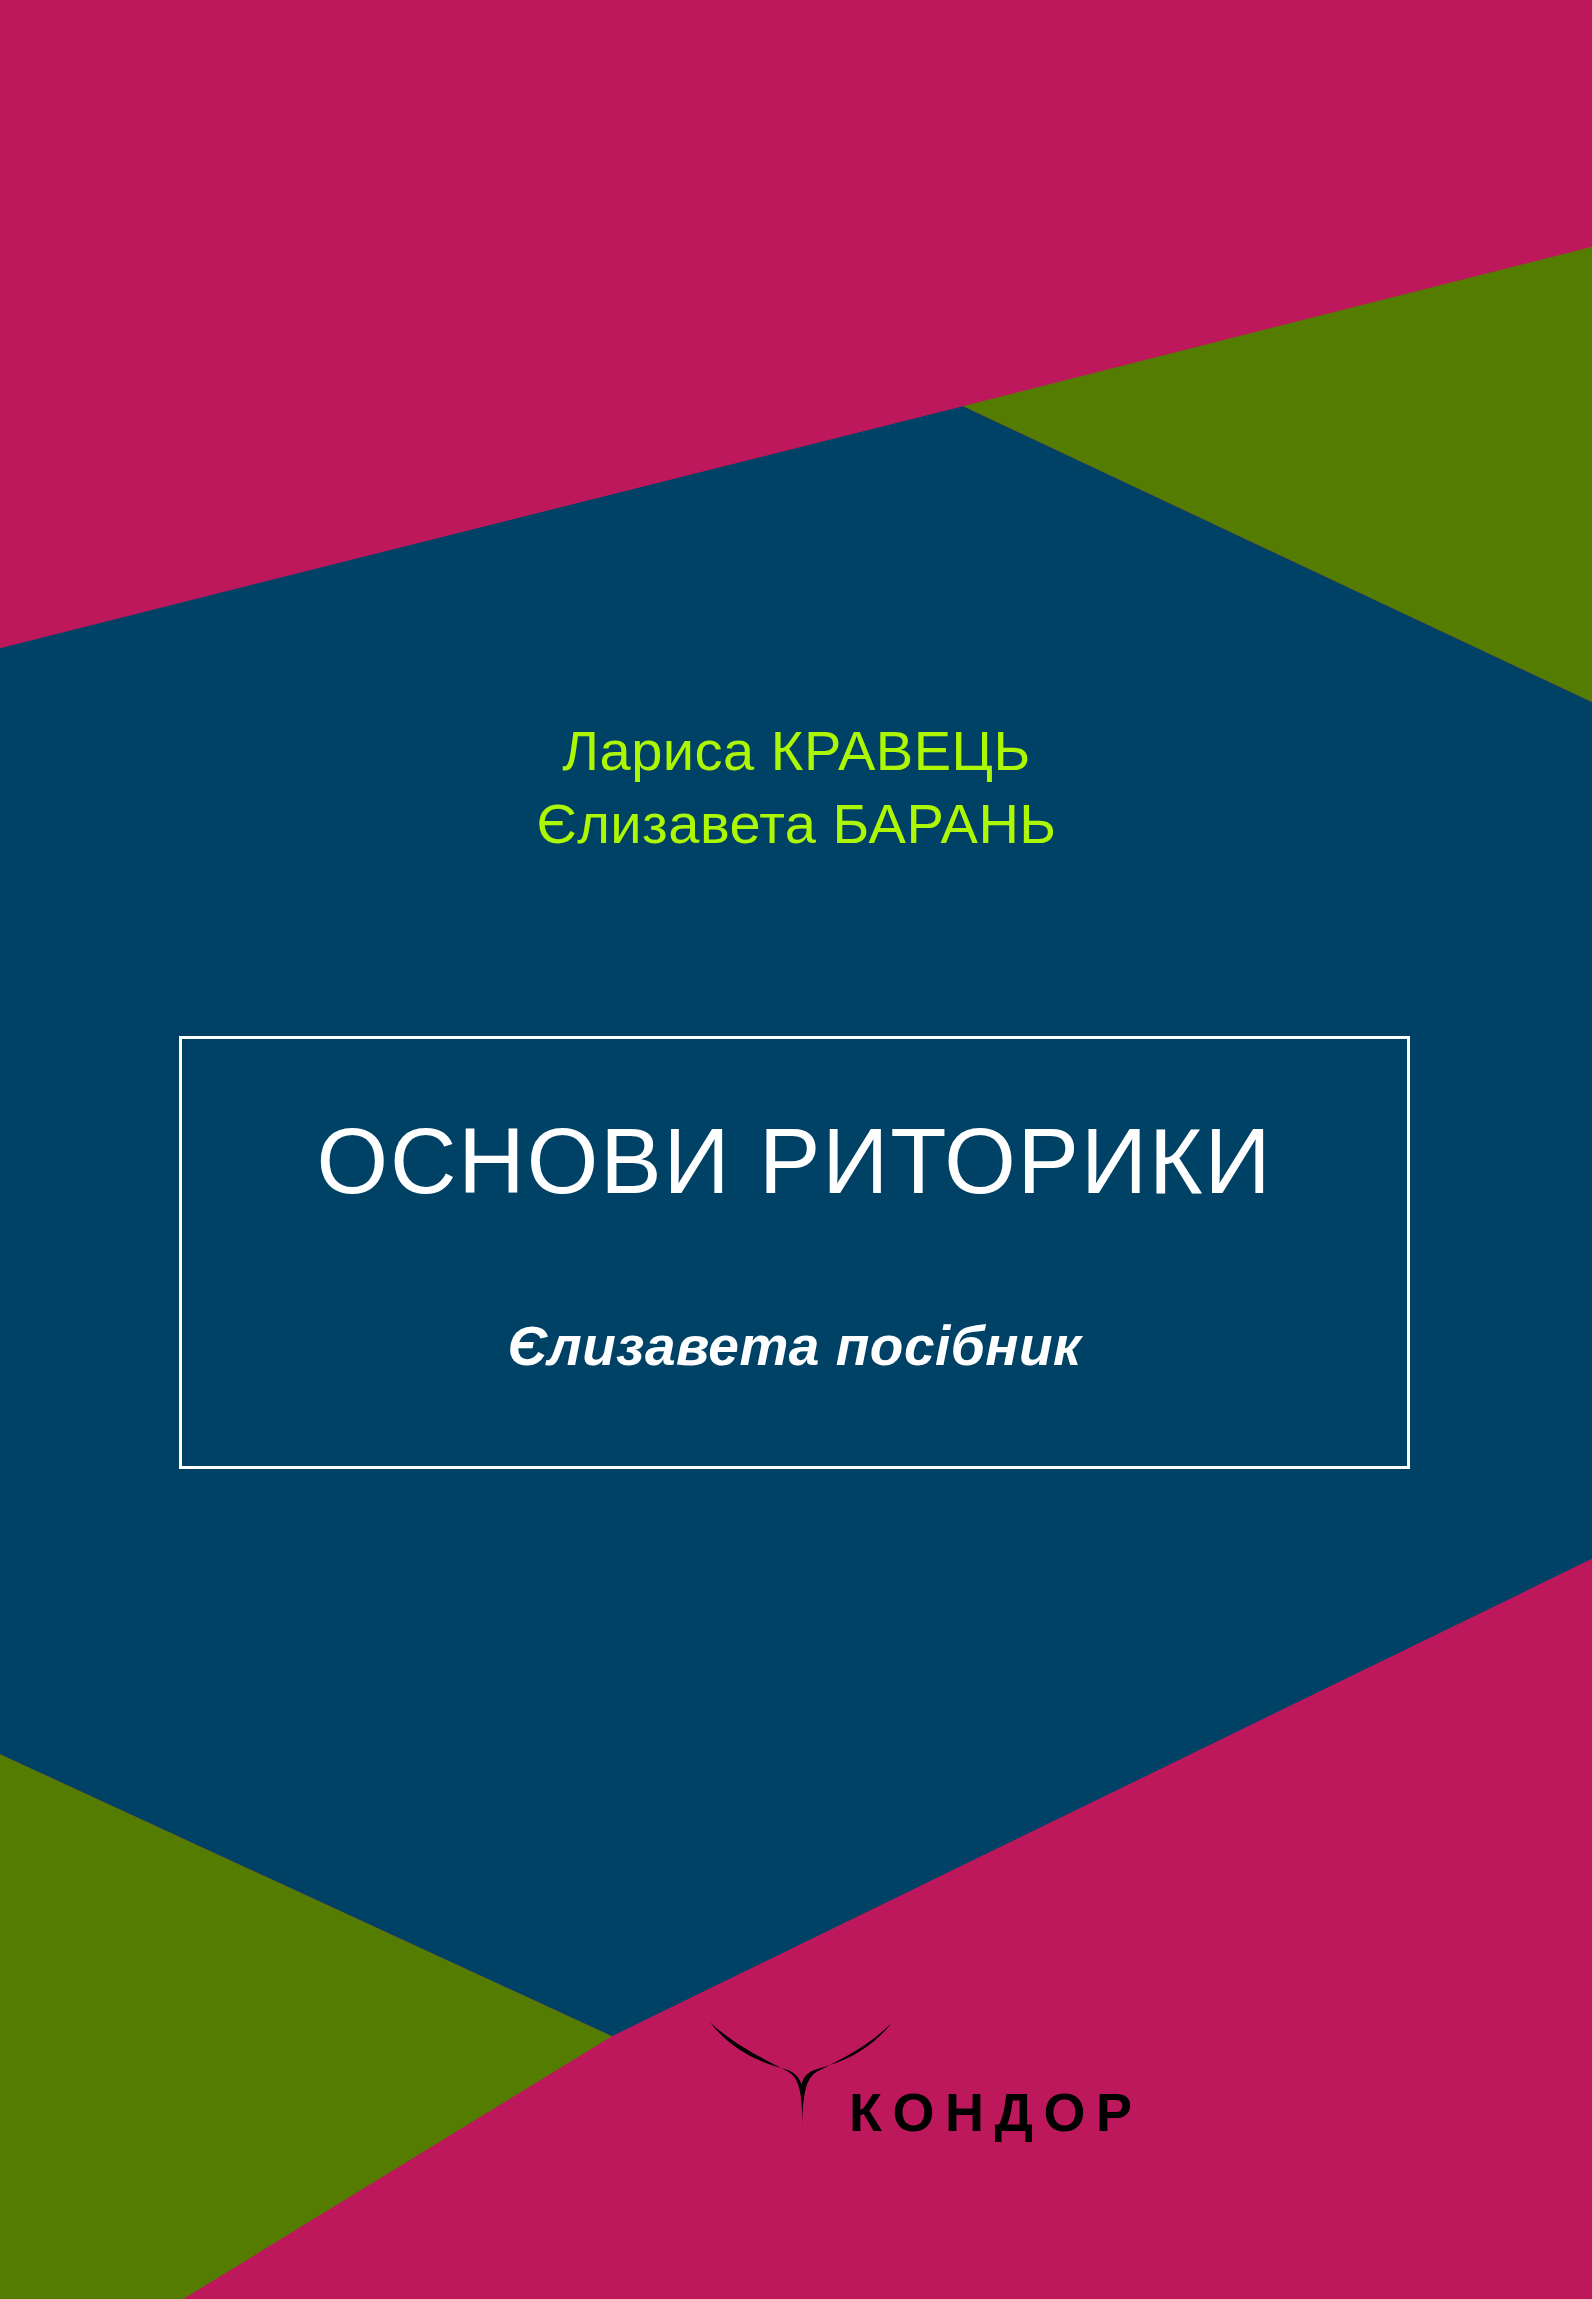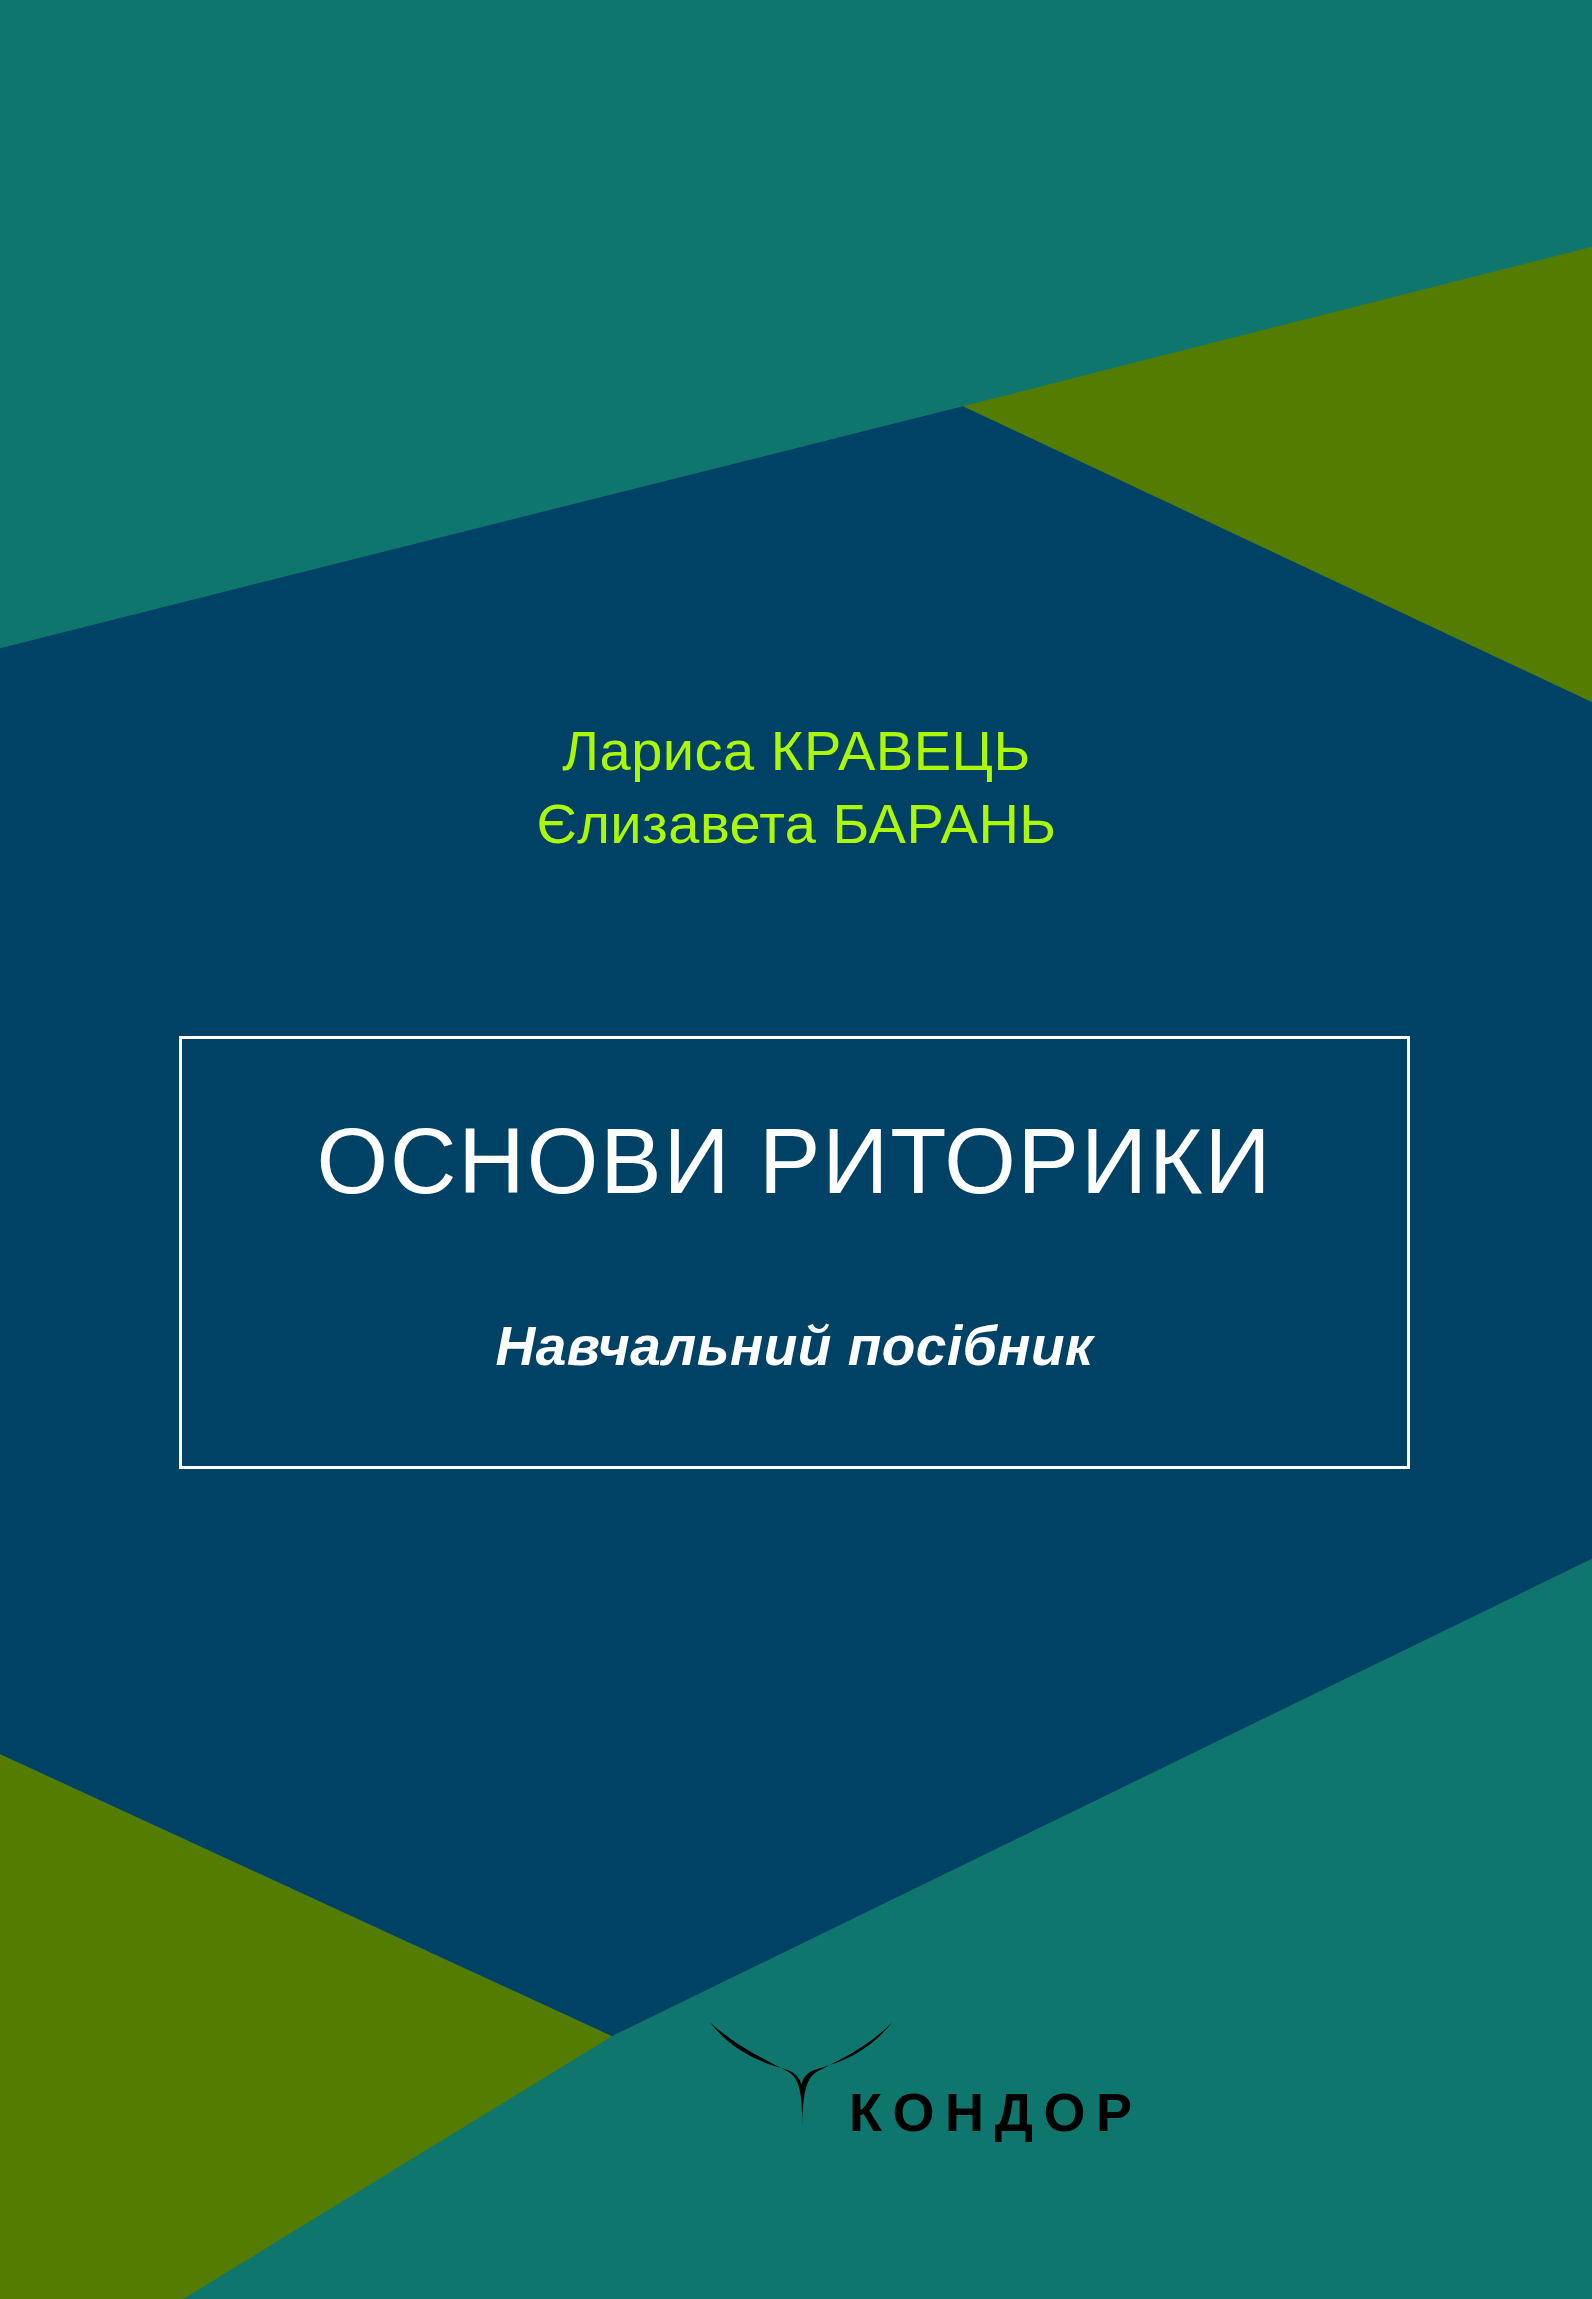--- a/index.html
+++ b/index.html
@@ -5,21 +5,21 @@
   html, body {
     margin: 0;
     padding: 0;
     background: #ffffff;
   }
   #cover {
     position: relative;
     width: 1593px;
     height: 2300px;
     overflow: hidden;
-    background: #0f766e;
+    background: #be185d;
     font-family: "Liberation Sans", "DejaVu Sans", sans-serif;
   }
 
   
   .shape {
     position: absolute;
     inset: 0;
     width: 100%;
     height: 100%;
   }
@@ -124,21 +124,21 @@
   <div class="shape shape-navy"></div>
   <div class="shape shape-olive-bottom"></div>
 
   <div id="authors">
     <span class="author-line">Лариса КРАВЕЦЬ</span>
     <span class="author-line">Єлизавета БАРАНЬ</span>
   </div>
 
   <div id="title-frame">
     <div id="title-main">ОСНОВИ РИТОРИКИ</div>
-    <div id="title-sub">Навчальний посібник</div>
+    <div id="title-sub">Єлизавета посібник</div>
   </div>
 
   <div id="publisher-logo">
     <svg id="logo-bird" viewBox="0 0 195 130" xmlns="http://www.w3.org/2000/svg">
       <path fill="#000000" d="
         M 2 18
         C 30 44, 62 58, 84 70
         C 95 76, 99 90, 99 128
         C 99 90, 104 76, 114 70
         C 137 58, 168 44, 193 18

